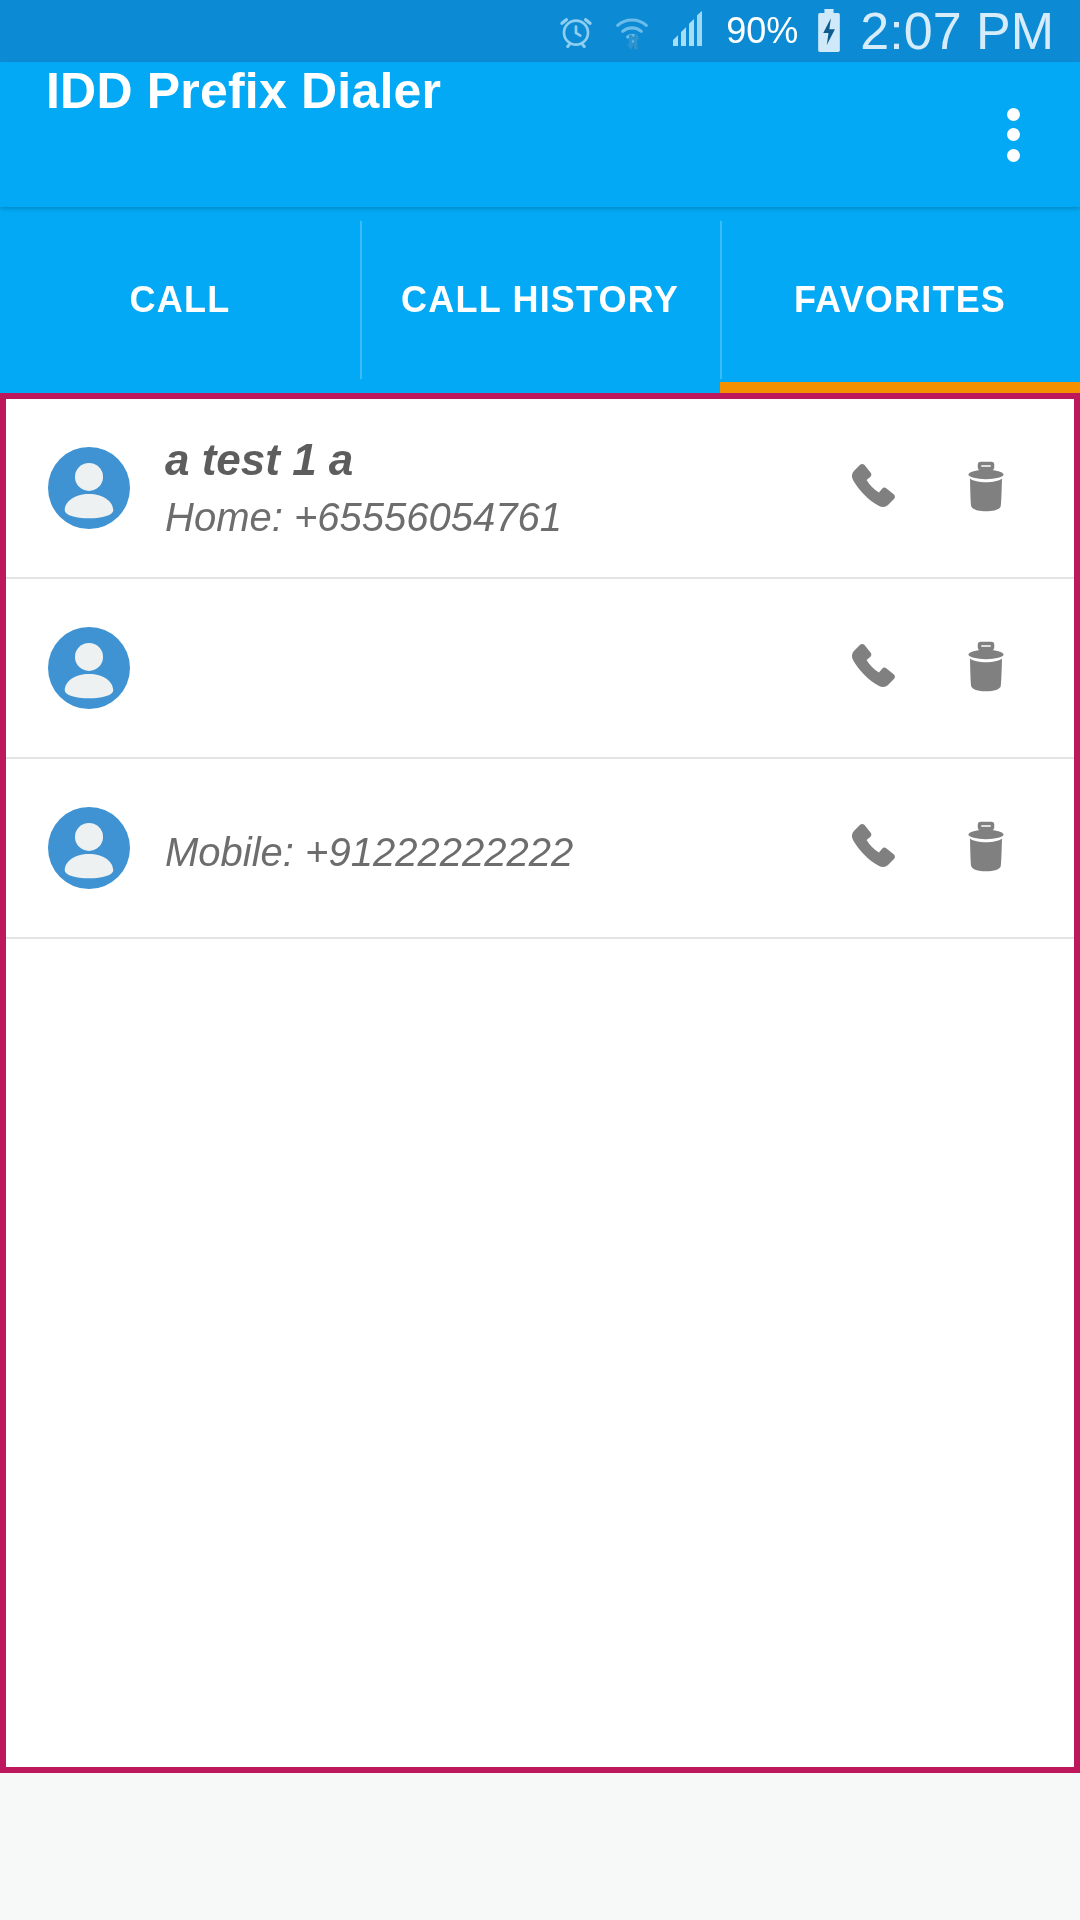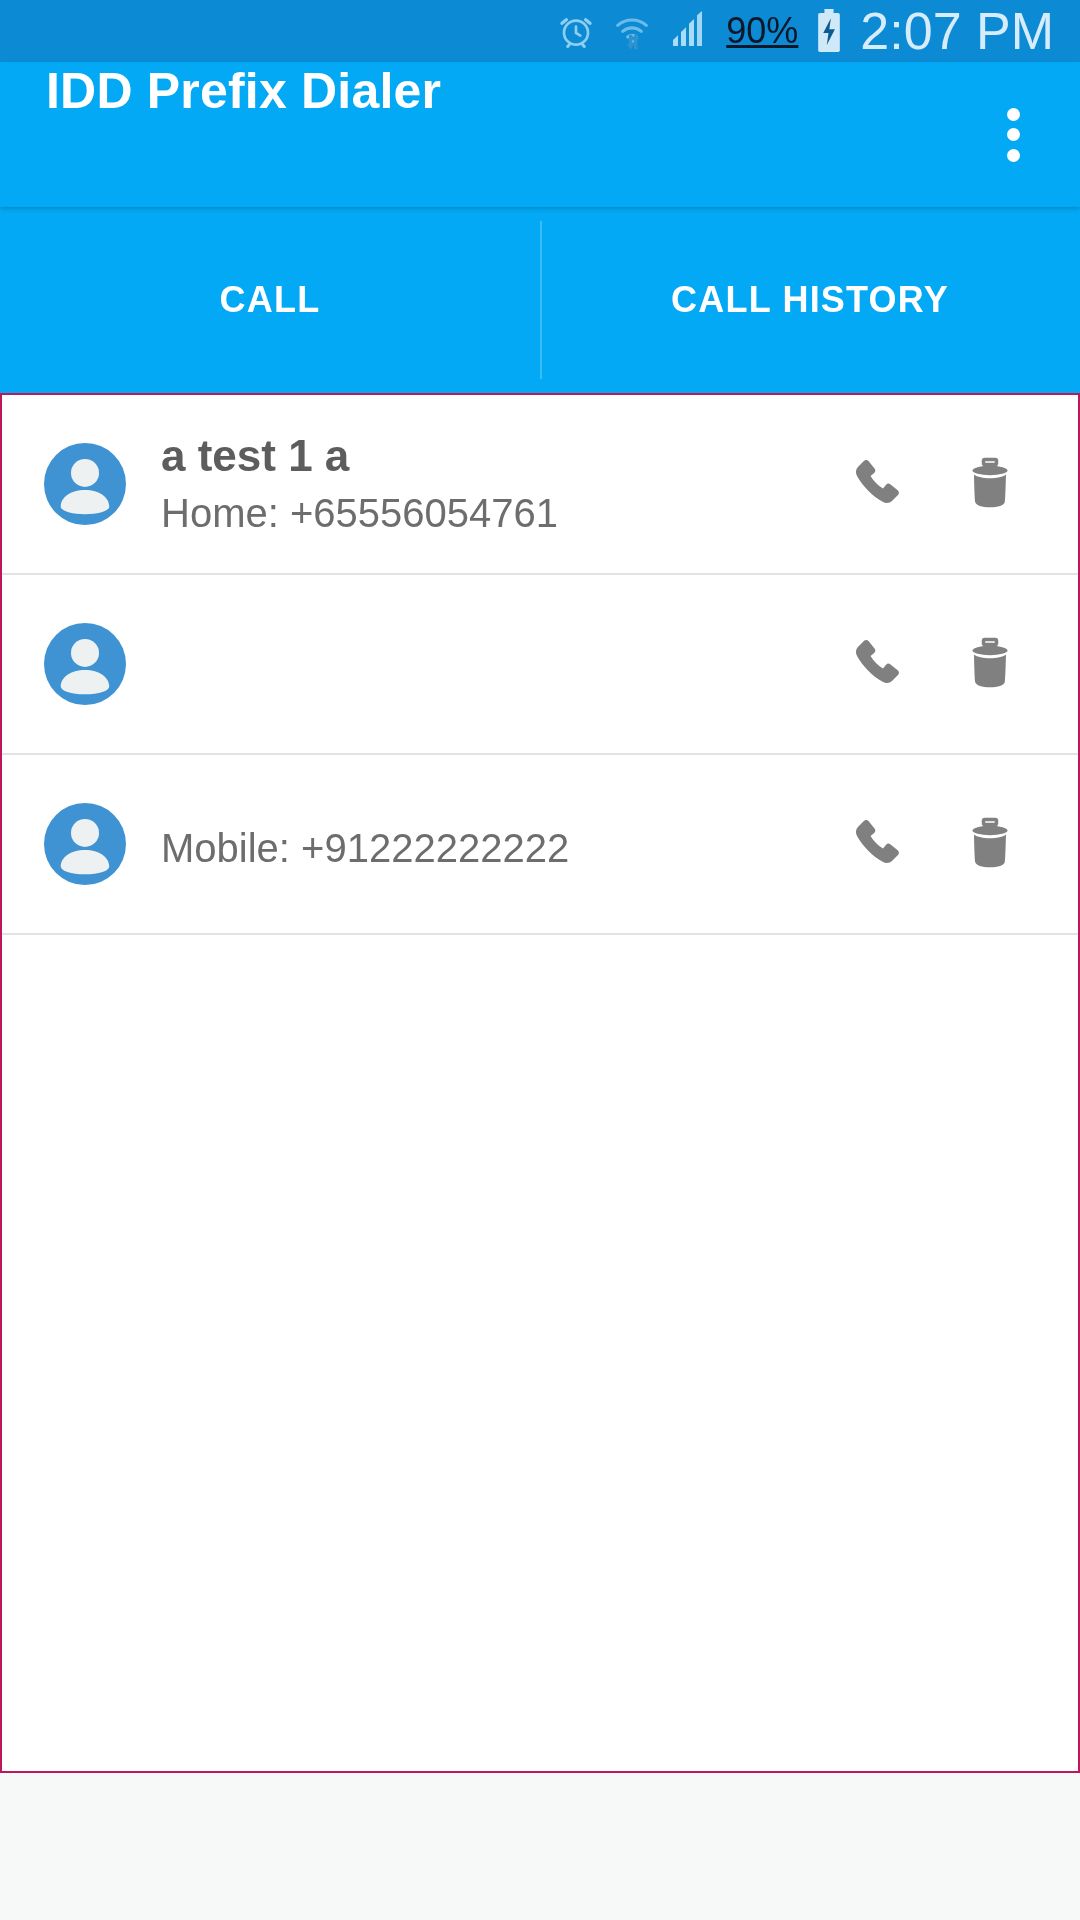--- a/index.html
+++ b/index.html
@@ -11,21 +11,21 @@
   }
 
   
   .status-bar{
     position:absolute; left:0; top:0; width:1080px; height:62px;
     background:#0c8bd4;
     display:flex; align-items:center; justify-content:flex-end;
     padding-right:26px;
   }
   .sb-icon{ display:flex; align-items:center; justify-content:center; margin-left:16px; }
-  .sb-batt-pct{ color:#0f172a; font-size:36px; margin-left:16px; line-height:1;text-decoration:underline; }
+  .sb-batt-pct{ color:#ffffff; font-size:36px; margin-left:16px; line-height:1; }
   .sb-clock{ color:#d6ecfa; font-size:52px; margin-left:16px; line-height:1; font-weight:400; }
 
   
   .app-bar{
     position:absolute; left:0; top:62px; width:1080px; height:145px;
     background:#03a9f4;
     display:flex; 
     box-shadow:0 2px 4px rgba(0,0,0,0.18);
     z-index:3;
   }
@@ -59,22 +59,23 @@
     text-align:center;
   }
   .tab-indicator{
     position:absolute; bottom:0; height:11px; background:#f59000;
   }
 
   
   .content{
     position:absolute; left:0; top:393px; width:1080px; height:1380px;
     background:#ffffff;
-    border:2px solid #be185d;
+    border:6px solid #be185d;
     overflow:hidden;
+    font-style:italic;
   }
   .contact-list{ width:100%; }
   .contact-row{
     position:relative; display:flex; align-items:center;
     height:180px; padding:0 36px 0 42px;
     border-bottom:2px solid #e2e3e4;
     background:#ffffff; cursor:pointer;
   }
   .avatar{
     flex:0 0 auto; width:82px; height:82px; border-radius:50%;
@@ -168,20 +169,24 @@
     <span class="dot"></span>
   </div>
 </div>
 
 <div class="tab-bar">
   <div class="tab">
     <span class="tab-label">CALL</span>
   </div>
   <div class="tab">
     <span class="tab-label">CALL HISTORY</span>
+  </div>
+  <div class="tab">
+    <span class="tab-label">FAVORITES</span>
+    <span class="tab-indicator" style="left:0; right:0;"></span>
   </div>
 </div>
 
 <div class="content">
   <div class="contact-list">
 
     <div class="contact-row">
       <span class="avatar">
         <svg width="82" height="82" viewBox="0 0 48 48">
           <circle cx="24" cy="17.5" r="8.2" fill="#eef1f2"></circle>

